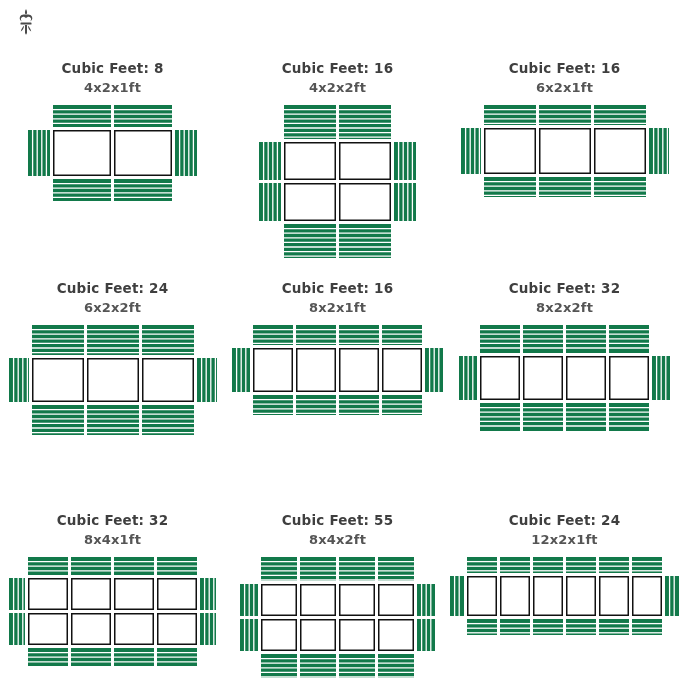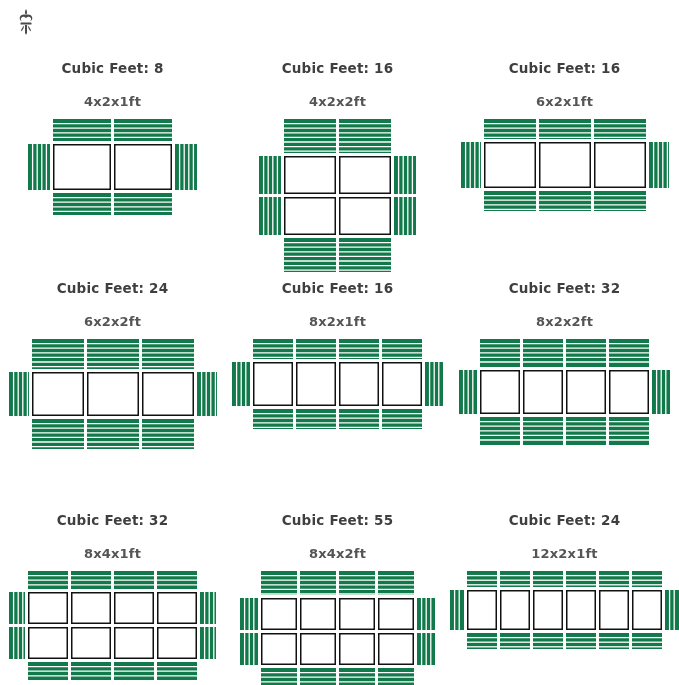--- a/index.html
+++ b/index.html
@@ -54,21 +54,21 @@
     font-size: 13.5px;
     font-weight: bold;
     color: #3f3f3f;
     margin-top: 20px;
     letter-spacing: 0.2px;
   }
   .dim-label {
     font-size: 13px;
     font-weight: bold;
     color: #555;
-    margin-top: 18px;
+    margin-top: 4px;
     letter-spacing: 0.2px;
   }
   .diagram {
     margin-top: 10px;
   }
 
   
   .row2 .cubic-label { margin-top: 8px; }
   .row3 .cubic-label { margin-top: 8px; }
 </style>

